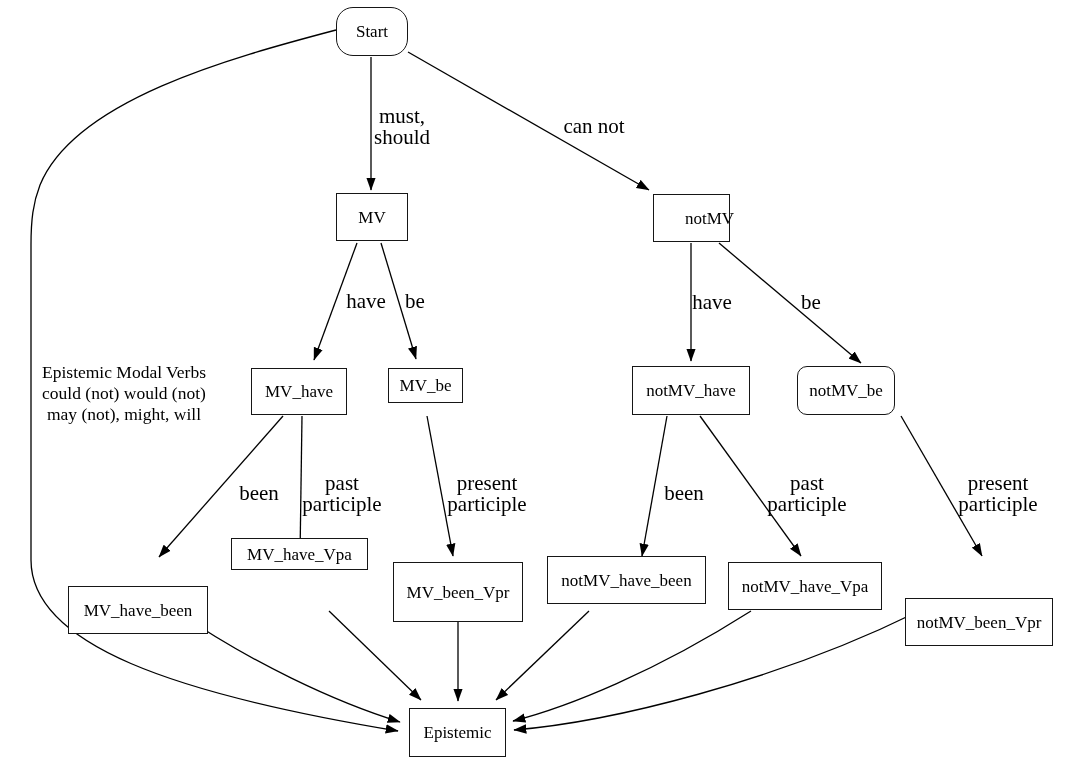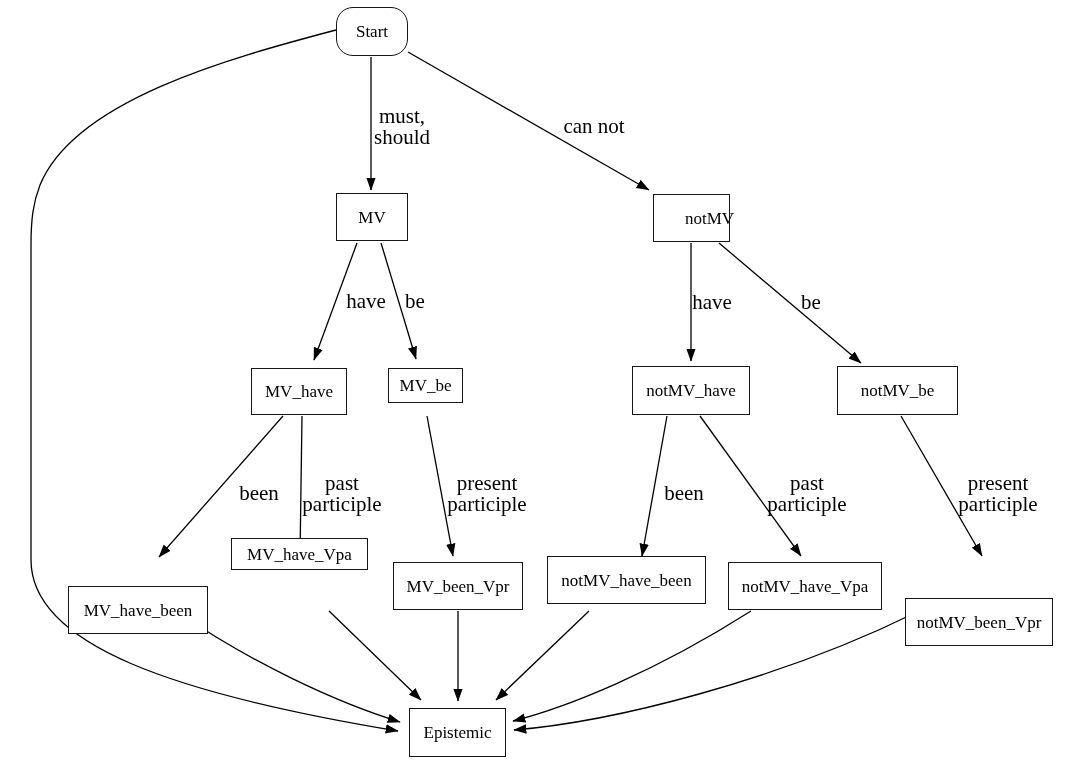--- a/index.html
+++ b/index.html
@@ -78,32 +78,35 @@
         <path d="M901,416 L982,556" marker-end="url(#arrow)"></path>
         <path d="M176,611 C250,662 335,702 400,722" marker-end="url(#arrow)"></path>
         <path d="M329,611 L421,700" marker-end="url(#arrow)"></path>
         <path d="M458,611 L458,701" marker-end="url(#arrow)"></path>
         <path d="M589,611 L496,700" marker-end="url(#arrow)"></path>
         <path d="M751,611 C655,672 568,707 513,721" marker-end="url(#arrow)"></path>
         <path d="M917,612 C775,682 610,722 514,730" marker-end="url(#arrow)"></path>
       </g>
   </svg>
 
+  <div class="legend" style="left:124px; top:393px;">Epistemic Modal Verbs
+could (not) would (not)
+may (not), might, will</div>
 
   <div id="node-layer">
       <div class="node" style="left: 336px; top: 7px; width: 72px; height: 49px; border-radius: 17px;">Start</div>
       <div class="node" style="left: 336px; top: 193px; width: 72px; height: 48px;">MV</div>
       <div class="node" style="left: 653px; top: 194px; width: 77px; height: 48px; padding-left: 36px;">notMV</div>
       <div class="node" style="left: 251px; top: 368px; width: 96px; height: 47px;">MV_have</div>
       <div class="node" style="left: 388px; top: 368px; width: 75px; height: 35px;">MV_be</div>
       <div class="node" style="left: 632px; top: 366px; width: 118px; height: 49px;">notMV_have</div>
-      <div class="node" style="left: 837px; top: 366px; width: 121px; height: 49px;">notMV_be</div>
+      <div class="node" style="left: 797px; top: 366px; width: 98px; height: 49px; border-radius: 10px;">notMV_be</div>
       <div class="node" style="left: 68px; top: 562px; width: 140px; height: 48px; margin-top: 24px;">MV_have_been</div>
       <div class="node" style="left: 231px; top: 538px; width: 137px; height: 32px;">MV_have_Vpa</div>
-      <div class="node" style="left: 393px; top: 562px; width: 130px; height: 48px;">MV_been_Vpr</div>
+      <div class="node" style="left: 393px; top: 562px; width: 130px; height: 60px;">MV_been_Vpr</div>
       <div class="node" style="left: 547px; top: 556px; width: 159px; height: 48px;">notMV_have_been</div>
       <div class="node" style="left: 728px; top: 562px; width: 154px; height: 48px;">notMV_have_Vpa</div>
       <div class="node" style="left: 905px; top: 562px; width: 148px; height: 48px; margin-top: 36px;">notMV_been_Vpr</div>
       <div class="node" style="left: 409px; top: 708px; width: 97px; height: 49px;">Epistemic</div>
     </div>
   <div id="edge-label-layer">
       <div class="edge-label" style="left: 402px; top: 127px;">must,
 should</div>
       <div class="edge-label" style="left: 594px; top: 126px;">can not</div>
       <div class="edge-label" style="left: 366px; top: 301px;">have</div>

